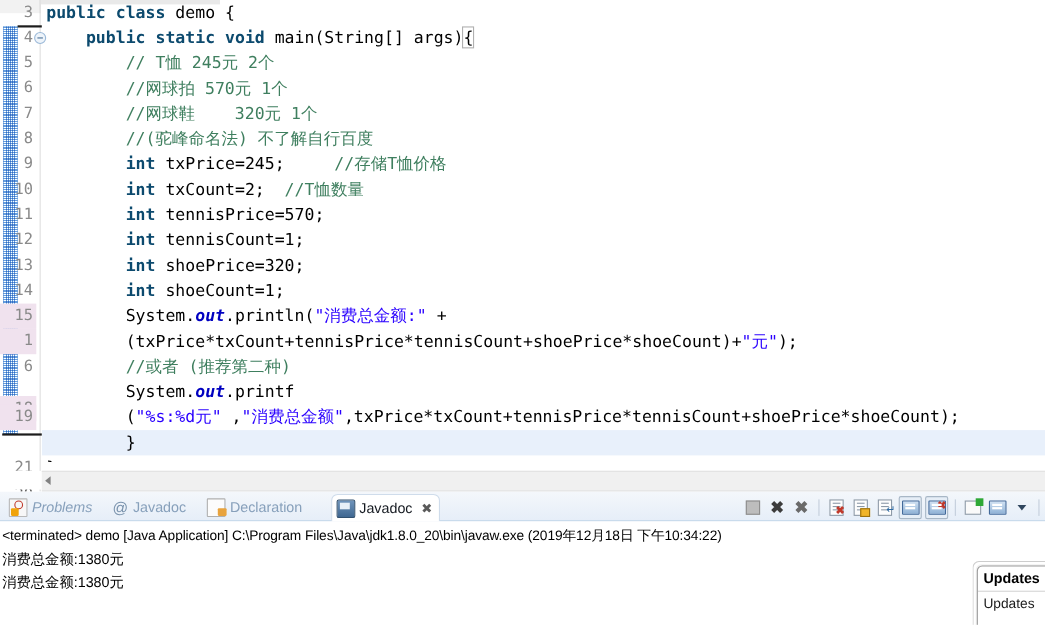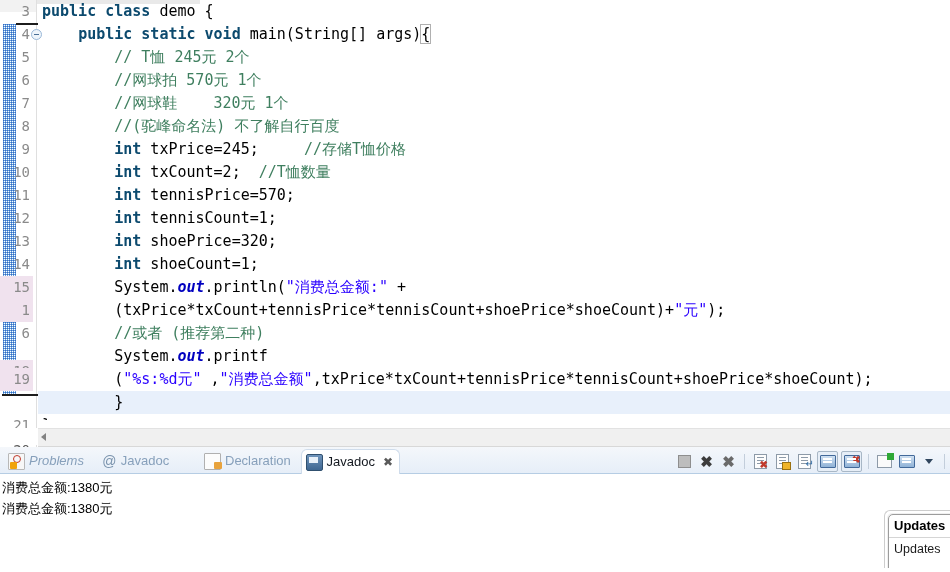--- a/index.html
+++ b/index.html
@@ -342,21 +342,21 @@
     <div class="tabbar">
       <div id="tabs-host">
           <div class="tab inactive" style="left: 4px; font-style: italic;">
             <span class="ic ic-problems"></span>
             <span>Problems</span>
           </div>
           <div class="tab inactive" style="left: 97.8px;">
             <span class="ic ic-javadoc">@</span>
             <span>Javadoc</span>
           </div>
-          <div class="tab inactive" style="left: 200px; align-items: center;">
+          <div class="tab inactive" style="left: 184px; align-items: center;">
             <span class="ic ic-decl"></span>
             <span>Declaration</span>
           </div>
           <div class="tab active" style="left: 300.6px;">
             <span class="ic ic-console"></span>
             <span>Javadoc</span>
             <span class="xglyph">✖</span>
           </div>
         </div>
 
@@ -402,20 +402,21 @@
           <span class="mon"></span>
         </span>
         <span class="tbtn">
           <span class="caret-dn"></span>
         </span>
         <span class="tdiv"></span>
       </div>
     </div>
 
     <div class="console-body">
+      <div class="cons-line cons-head">&lt;terminated&gt; demo [Java Application] C:\Program Files\Java\jdk1.8.0_20\bin\javaw.exe (2019年12月18日 下午10:34:22)</div>
       <div class="cons-line">消费总金额:1380元</div>
       <div class="cons-line">消费总金额:1380元</div>
     </div>
   </div>
 
   <div class="popup-outer-edge"></div>
   <div class="popup">
     <div class="popup-title">Updates </div>
     <div class="popup-body">Updates</div>
   </div>

